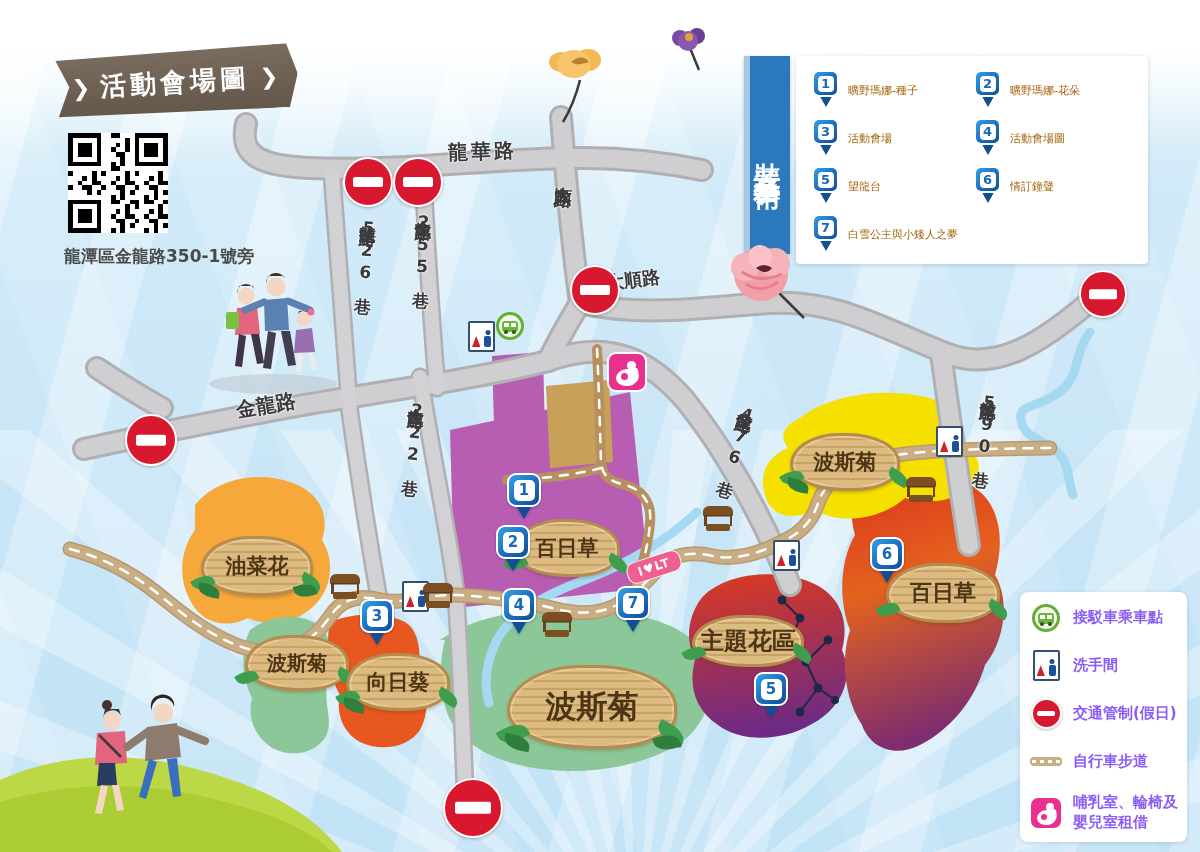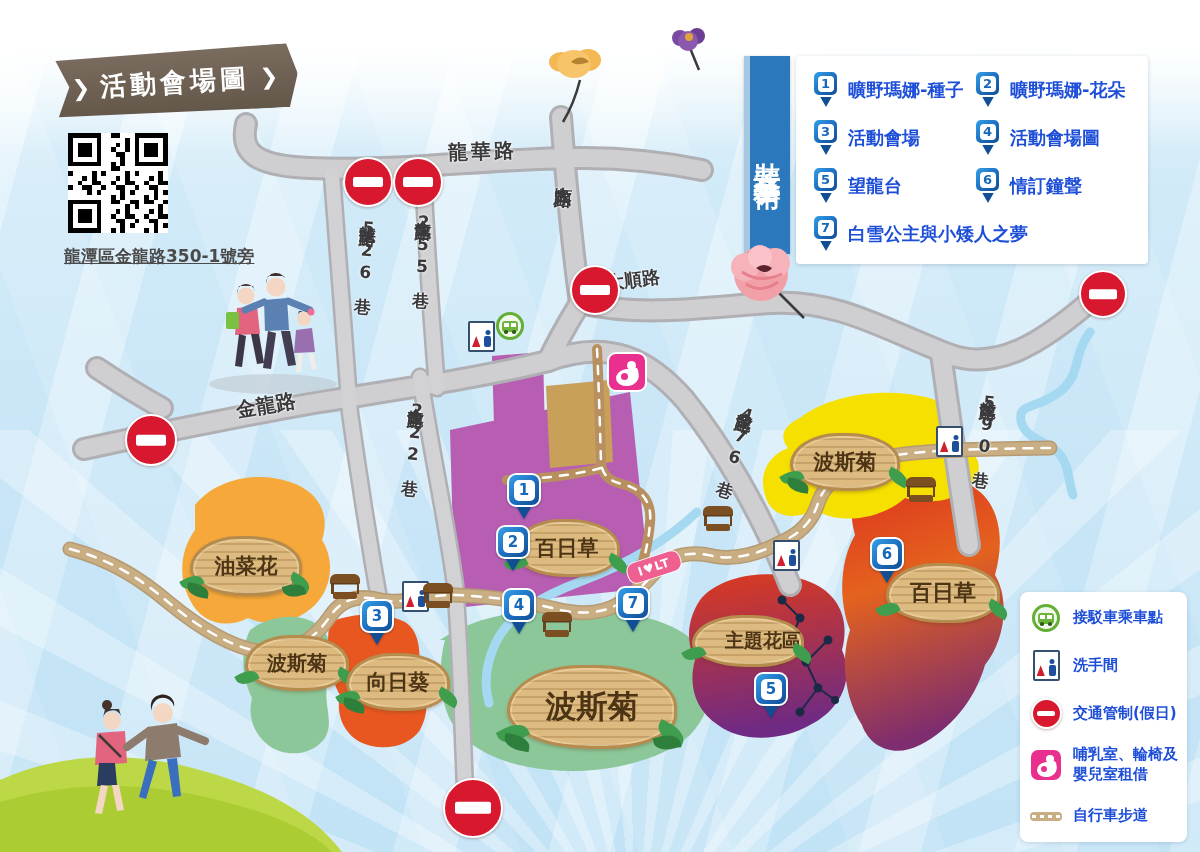--- a/index.html
+++ b/index.html
@@ -88,38 +88,38 @@
   
   .ribbon{position:absolute;left:52px;top:50px;width:246px;height:64px;z-index:6;
     background:linear-gradient(180deg,#7a6c5f,#63574a);transform:rotate(-3.5deg);
     clip-path:polygon(2% 6%,96% 0%,100% 48%,96% 100%,2% 94%,7% 48%);
     display:flex;align-items:center;justify-content:center;gap:10px;}
   .ribbon .chev{color:#fff;font-size:22px;font-weight:800;}
   .ribbon .rtitle{color:#fff;font-size:26px;font-weight:800;letter-spacing:4px;font-family:"DejaVu Serif","Liberation Serif",serif;}
   .qr-wrap{position:absolute;left:68px;top:133px;width:100px;height:100px;z-index:6;background:#fff;}
   .venue-text{position:absolute;left:64px;top:243px;z-index:6;}
   .v-name{color:#2e6db4;font-weight:800;font-size:19px;}
-  .v-addr{color:#4a4a4a;font-weight:700;font-size:17px;margin-top:2px;text-decoration:underline;}
+  .v-addr{color:#4a4a4a;font-weight:700;font-size:17px;margin-top:2px;}
   
   .art-banner{position:absolute;left:744px;top:56px;width:46px;height:198px;z-index:6;
     background:linear-gradient(90deg,#a6c8e3 0 6px,#2b79bc 6px);box-shadow:0 1px 3px rgba(0,40,80,.25);
     display:flex;align-items:center;justify-content:center;}
   .art-banner span{writing-mode:vertical-rl;text-orientation:upright;color:#fff;font-weight:800;font-size:27px;letter-spacing:7px;}
   .art-box{position:absolute;left:796px;top:56px;width:352px;height:208px;z-index:6;background:#fff;border-radius:4px;
     box-shadow:0 1px 4px rgba(0,40,80,.18);box-sizing:border-box;padding:12px 12px 8px 16px;
     display:grid;grid-template-columns:1fr 1fr;align-content:space-between;row-gap:4px;}
   .art-item{display:flex;align-items:center;gap:9px;height:44px;}
-  .art-item .lbl{font-size:18px;font-weight:700;color:#1d4ed8;white-space:nowrap;}
+  .art-item .lbl{font-size:11px;font-weight:400;color:#a16207;white-space:nowrap;}
   
   .map-legend{position:absolute;left:1020px;top:592px;width:167px;height:250px;z-index:6;background:#fff;border-radius:8px;
     box-shadow:0 1px 4px rgba(0,40,80,.15);box-sizing:border-box;padding:10px 8px;display:flex;flex-direction:column;justify-content:space-between;}
   .ml-row{display:flex;align-items:center;gap:9px;}
   .ml-icon{position:relative;width:36px;height:32px;flex:0 0 36px;display:flex;align-items:center;justify-content:center;}
   .ml-icon .noentry,.ml-icon .restroom,.ml-icon .canopy,.ml-icon .busstop,.ml-icon .nursing{position:relative;}
-  .ml-lbl{font-size:15px;font-weight:700;color:#1d4ed8;line-height:1.3;}
+  .ml-lbl{font-size:15px;font-weight:700;color:#8b5cf6;line-height:1.3;}
   .bikeline{width:32px;height:9px;background:#c9ae84;border-radius:4px;position:relative;}
   .bikeline::after{content:"";position:absolute;left:2px;right:2px;top:3px;height:3px;
     background:repeating-linear-gradient(90deg,#fff 0 4px,rgba(0,0,0,0) 4px 8px);}
 </style>
 </head>
 <body>
 
 <div class="stage">
   <div class="bg-stripes"></div>
   <div class="bg-rays"></div>
@@ -280,21 +280,21 @@
   <div class="road-label" style="left:448px;top:138px;font-size:20px;letter-spacing:3px;transform:rotate(-2deg);">龍華路</div>
   <div class="road-label vtext" style="left:552px;top:172px;transform:rotate(3deg);">大順路</div>
   <div class="road-label" style="left:606px;top:268px;transform:rotate(-7deg);">大順路</div>
   <div class="road-label vtext" style="left:356px;top:212px;font-size:17px;transform:rotate(4deg);">龍華路526巷</div>
   <div class="road-label vtext" style="left:412px;top:206px;font-size:17px;transform:rotate(2deg);">金龍路255巷</div>
   <div class="road-label" style="left:236px;top:392px;font-size:20px;transform:rotate(-10deg);">金龍路</div>
   <div class="road-label vtext" style="left:404px;top:394px;font-size:17px;transform:rotate(5deg);">金龍路222巷</div>
   <div class="road-label vtext" style="left:730px;top:398px;font-size:17px;transform:rotate(16deg);">金龍路476巷</div>
   <div class="road-label vtext" style="left:976px;top:386px;font-size:17px;transform:rotate(6deg);">金龍路590巷</div>
 
-  <div class="wood-sign" style="left:190px;top:536px;width:112px;height:60px;font-size:21px;">
+  <div class="wood-sign" style="left:201px;top:536px;width:112px;height:60px;font-size:21px;">
     <span class="leaf l1"></span>
       <span class="leaf l2"></span>
     <span>油菜花</span>
     <span class="leaf r1"></span>
       <span class="leaf r2"></span>
   </div>
   <div class="wood-sign" style="left:245px;top:635px;width:104px;height:56px;font-size:20px;">
     <span class="leaf l1"></span>
     <span>波斯菊</span>
     <span class="leaf r1"></span>
@@ -310,21 +310,21 @@
     <span>百日草</span>
     <span class="leaf r1"></span>
   </div>
   <div class="wood-sign" style="left:507px;top:665px;width:170px;height:84px;font-size:31px;">
     <span class="leaf l1" style="width:30px;height:17px;"></span>
       <span class="leaf l2" style="width:26px;height:15px;"></span>
     <span>波斯菊</span>
     <span class="leaf r1" style="width:30px;height:17px;"></span>
       <span class="leaf r2" style="width:26px;height:15px;"></span>
   </div>
-  <div class="wood-sign" style="left:692px;top:615px;width:112px;height:52px;font-size:19px;justify-content:flex-end;">
+  <div class="wood-sign" style="left:692px;top:615px;width:112px;height:52px;font-size:24px;">
     <span class="leaf l1"></span>
     <span>主題花區</span>
     <span class="leaf r1"></span>
   </div>
   <div class="wood-sign" style="left:790px;top:433px;width:110px;height:58px;font-size:21px;">
     <span class="leaf l1"></span>
       <span class="leaf l2"></span>
     <span>波斯菊</span>
     <span class="leaf r1"></span>
   </div>
@@ -617,28 +617,28 @@
       <span class="ml-lbl">洗手間</span>
     </div>
     <div class="ml-row">
       <div class="ml-icon">
           <div class="noentry" style="width:27px;height:27px;"></div>
         </div>
       <span class="ml-lbl">交通管制(假日)</span>
     </div>
     <div class="ml-row">
       <div class="ml-icon">
+          <div class="bikeline"></div>
+        </div>
+      <span class="ml-lbl">自行車步道</span>
+    </div>
+    <div class="ml-row">
+      <div class="ml-icon">
           <div class="nursing" style="width:34px;height:34px;">
             <span class="n-head" style="top:5px;right:7px;width:8px;height:8px;"></span>
             <span class="n-body" style="top:12px;left:6px;width:20px;height:15px;"></span>
             <span class="n-baby" style="bottom:8px;left:10px;width:6px;height:6px;"></span>
           </div>
         </div>
       <span class="ml-lbl" style="max-width:112px;">哺乳室、輪椅及嬰兒室租借</span>
     </div>
-    <div class="ml-row">
-      <div class="ml-icon">
-          <div class="bikeline"></div>
-        </div>
-      <span class="ml-lbl">自行車步道</span>
-    </div>
   </div>
 </div>
 
 </body></html>

